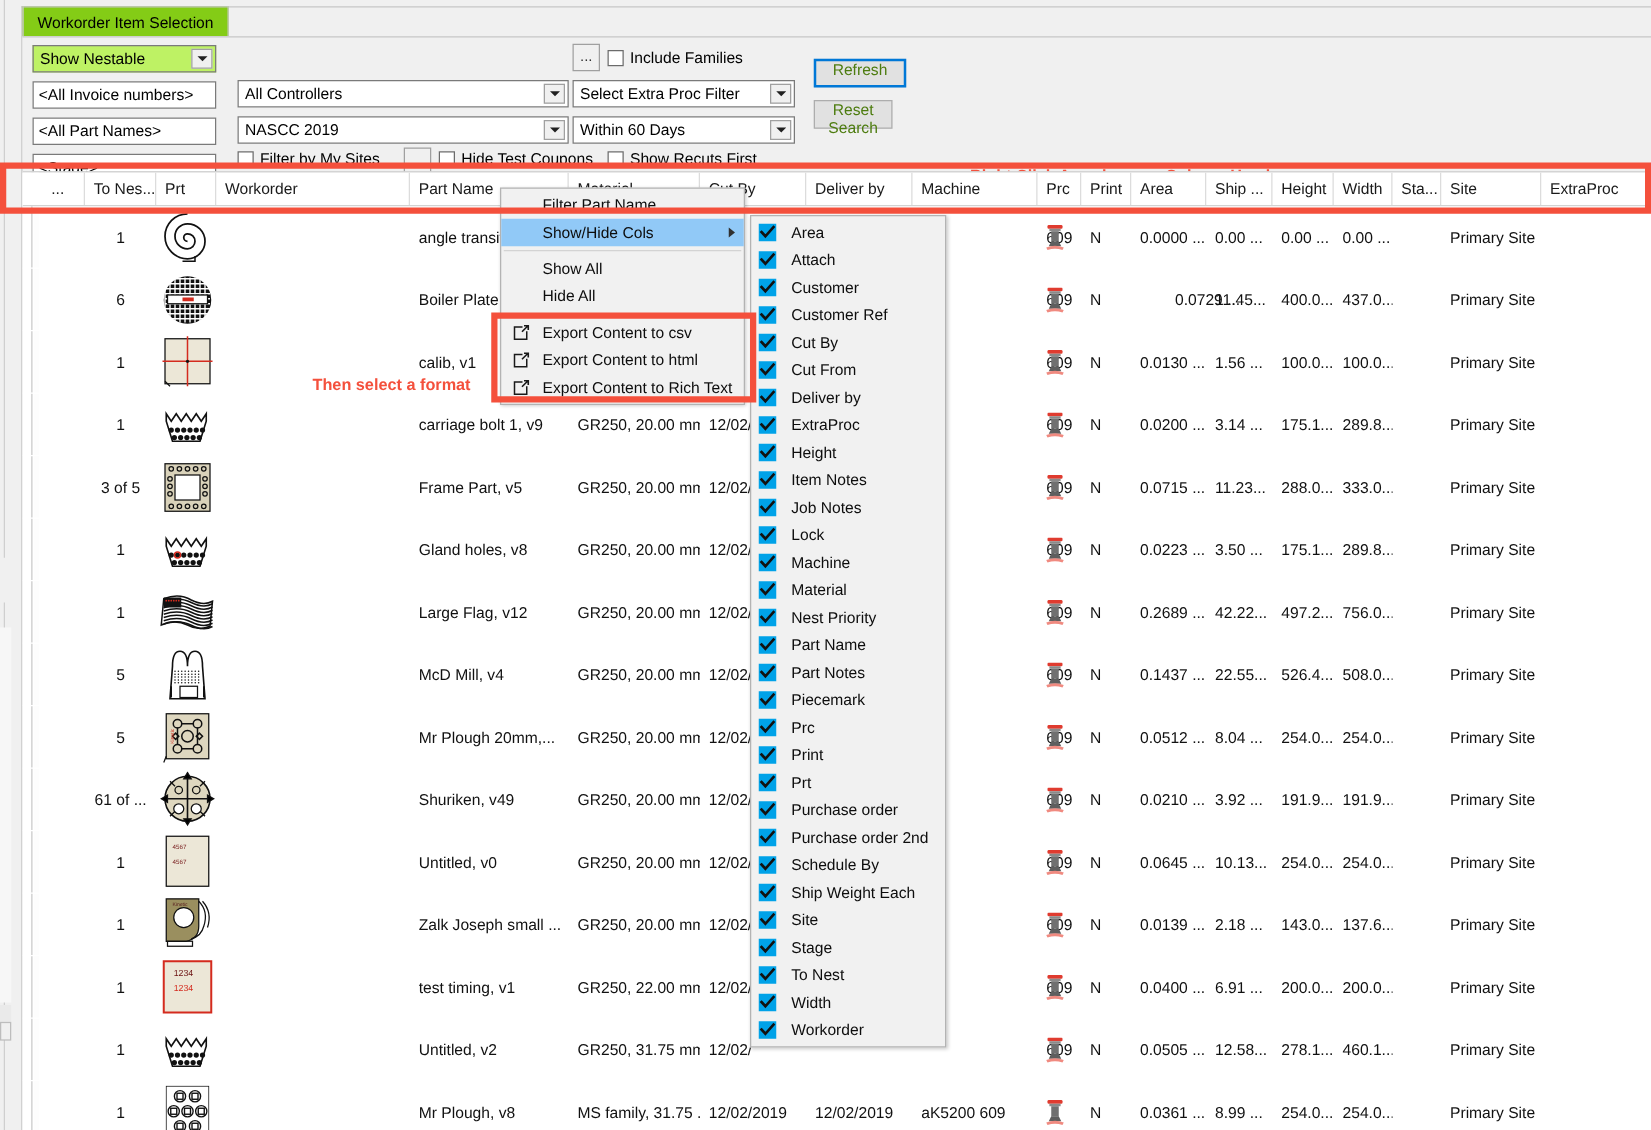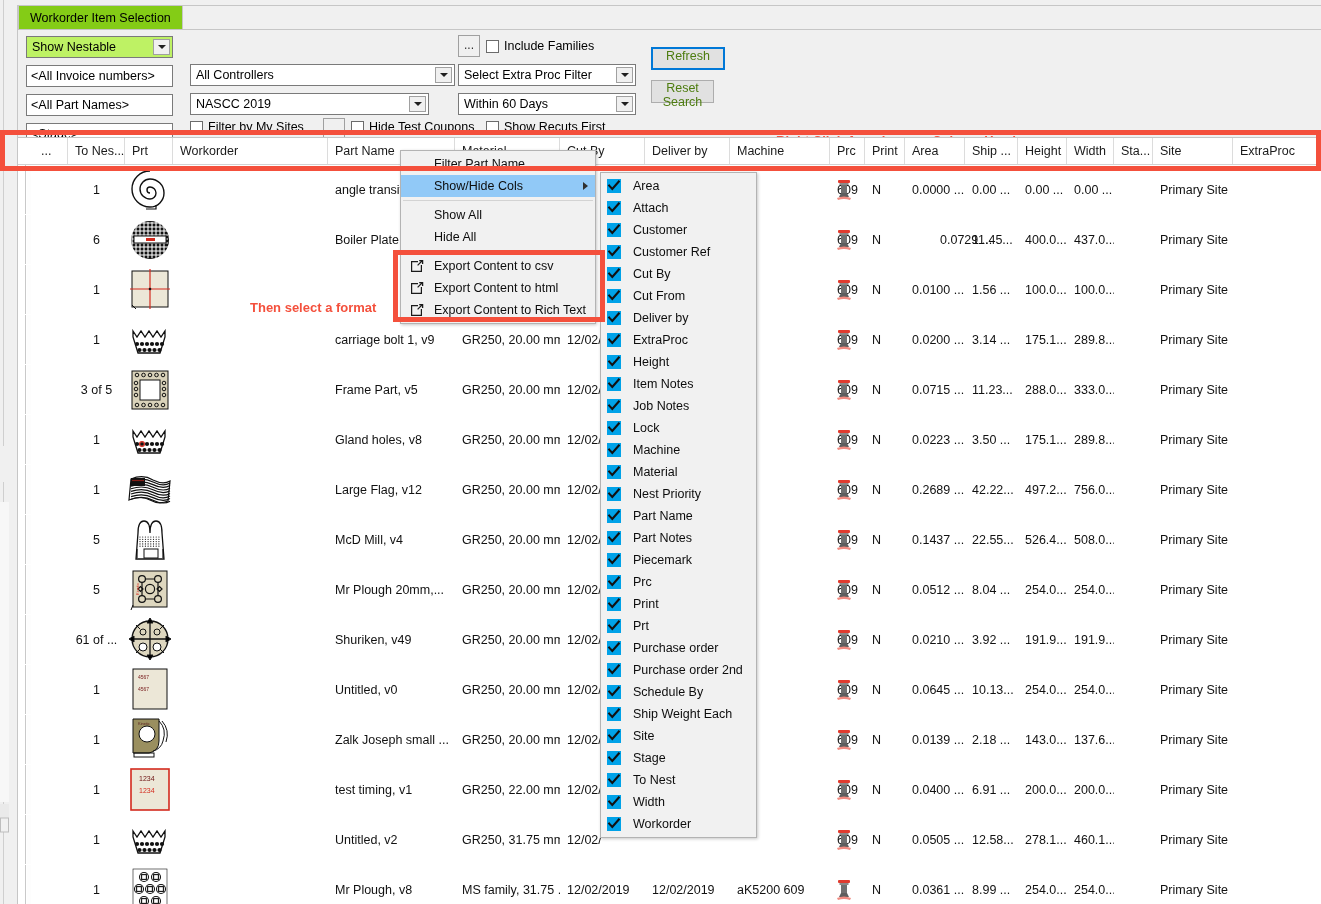--- a/index.html
+++ b/index.html
@@ -212,21 +212,21 @@
           <i></i>
         </span>
     </div>
     <div class="combo" style="left:440px; top:34px; width:178px;">
       <span>Select Extra Proc Filter</span>
       <span class="arrow">
           <i></i>
         </span>
     </div>
 
-    <div class="combo" style="left:172px; top:63px; width:239px;">
+    <div class="combo" style="left:172px; top:63px; width:265px;">
       <span>NASCC 2019</span>
       <span class="arrow">
           <i></i>
         </span>
     </div>
     <div class="combo" style="left:440px; top:63px; width:178px;">
       <span>Within 60 Days</span>
       <span class="arrow">
           <i></i>
         </span>
@@ -385,34 +385,35 @@
         <line x1="4" y1="22" x2="44" y2="22" stroke="#d42b1e" stroke-width="1.2"></line>
         <circle cx="24" cy="22" r="1.3" fill="#111"></circle>
         <path d="M6 38 l4 4" stroke="#111"></path>
       </svg>
           </div>
           <div class="wo-cell" style="left: 155px; width: 155px;">
             <div class="wo-job"></div>
             <div class="wo-name"></div>
             <div class="wo-show"></div>
           </div>
+          <div class="cell " style="left: 310px; width: 127px;">calib, v1</div>
           <div class="cell " style="left: 437px; width: 105px;"></div>
           <div class="cell " style="left: 542px; width: 85px;"></div>
           <div class="cell " style="left: 627px; width: 85px;"></div>
           <div class="cell " style="left: 712px; width: 100px;"></div>
           <div class="cell " style="left: 812px; width: 35px;">609</div>
           <div class="machine-icon" style="left: 818px;"><svg width="16" height="22" viewBox="0 0 16 22">
     <rect x="2" y="0" width="12" height="3" rx="1" fill="#e03b2f"></rect>
     <rect x="3.5" y="3" width="9" height="2" fill="#8a8a8a"></rect>
     <rect x="5" y="5" width="6" height="8" fill="#707070"></rect>
     <path d="M5 13 l-2 4 h10 l-2 -4 z" fill="#5e5e5e"></path>
     <path d="M1 18 q7 -3 14 0 l-1 2 q-6 -2 -12 0 z" fill="#f08a80"></path>
   </svg></div>
           <div class="cell " style="left: 847px; width: 40px;">N</div>
-          <div class="cell " style="left: 887px; width: 60px;">0.0100 ...</div>
+          <div class="cell " style="left: 887px; width: 60px;">0.0130 ...</div>
           <div class="cell " style="left: 947px; width: 53px;">1.56 ...</div>
           <div class="cell " style="left: 1000px; width: 49px;">100.0...</div>
           <div class="cell " style="left: 1049px; width: 47px;">100.0...</div>
           <div class="cell " style="left: 1096px; width: 39px;"></div>
           <div class="cell " style="left: 1135px; width: 80px;">Primary Site</div>
           <div class="cell " style="left: 1215px; width: 95px;"></div>
         </div>
         <div class="row" style="top: 150px;">
           <div class="cell c" style="left: 50px; width: 57px; text-align: center;">1</div>
           <div class="thumb" style="left: 108px;">

